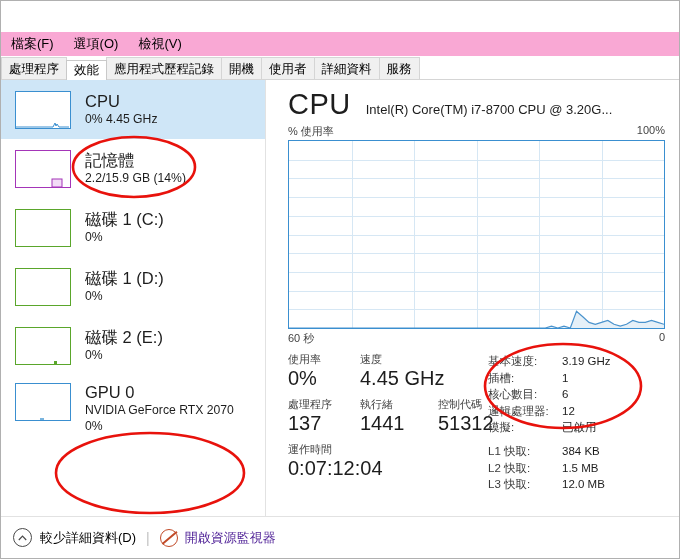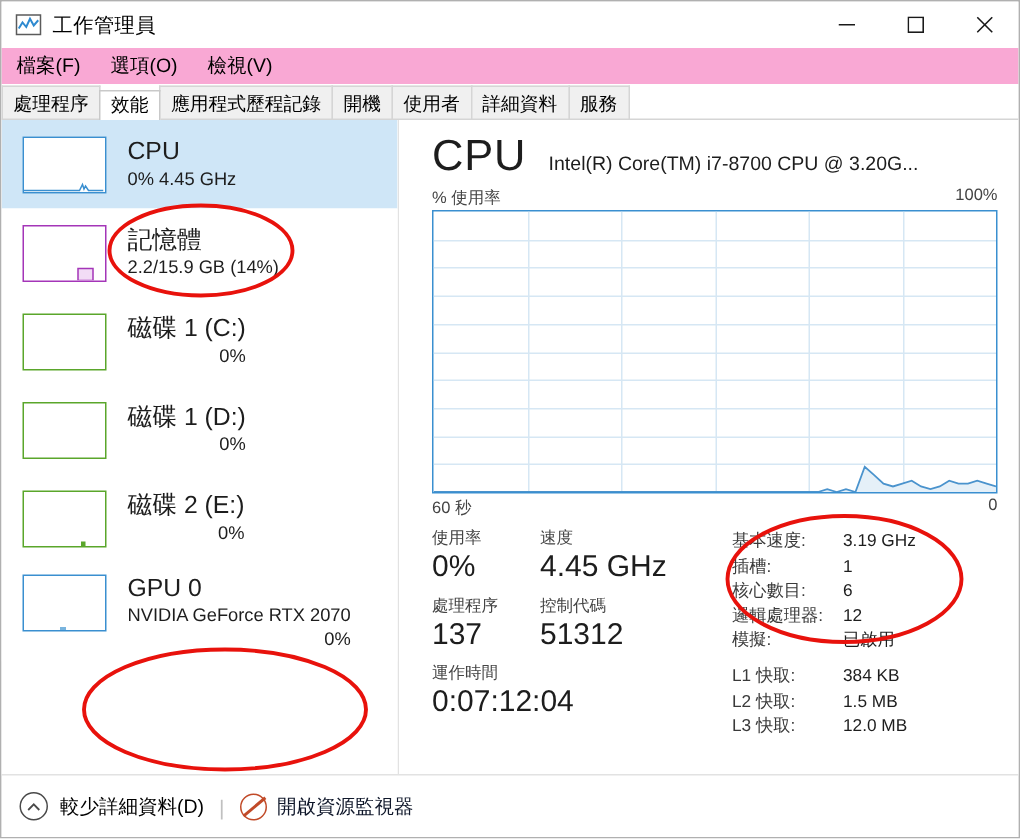--- a/index.html
+++ b/index.html
@@ -124,21 +124,21 @@
     overflow: hidden;
   }
   .side-thumb svg { position:absolute; left:0; bottom:0; }
   .side-text { margin-left: 14px; min-width: 0; }
   .side-title {
     font-size: 16.5px; color: #1d1d1d; line-height: 19px;
     white-space: nowrap;
   }
   .side-sub {
     font-size: 12.2px; color: #1d1d1d; line-height: 15px;
-    white-space: nowrap; margin-top: 1px; text-align: right;
+    white-space: nowrap; margin-top: 1px;
   }
   .side-sub.muted { color: #6d6d6d; }
 
   
   .main {
     position: absolute; left: 265px; top: 0;
     width: 413px; height: 436px;
     background: #ffffff;
   }
   .main-head {
@@ -209,58 +209,31 @@
   .res-icon {
     width: 18px; height: 18px; border-radius: 50%;
     border: 1.6px solid #c14a28; position: relative; flex:none;
     background:#fff;
   }
   .res-icon::after {
     content:''; position:absolute; left:-1px; top:7px;
     width:19px; height:1.6px; background:#c14a28;
     transform: rotate(-40deg);
   }
-  .sb-link { margin-left: 7px; font-size: 13px; color: #0f172a; white-space:nowrap;}
+  .sb-link { margin-left: 7px; font-size: 13px; color: #4c1d95; white-space:nowrap;}
 
   
   .anno { position: absolute; pointer-events: none; }
   .anno ellipse { fill: none; stroke: #e8120c; stroke-width: 2.6px; }
 </style>
 </head>
 <body>
 
 <div id="app">
 
-  <div class="titlebar">
-    <span class="tb-icon">
-      <svg width="18" height="17" viewBox="0 0 18 17">
-        <rect x="1" y="2" width="16" height="13" fill="#ffffff" stroke="#5b5b5b" stroke-width="1"></rect>
-        <polyline points="2.5,11 5,7 7.5,10 10,4.5 12.5,9 15.5,5.5" fill="none" stroke="#2e8ad0" stroke-width="1.3"></polyline>
-      </svg>
-    </span>
-    <span class="tb-title">工作管理員</span>
-    <div class="winctrls">
-      <div class="wc">
-        <svg width="11" height="11" viewBox="0 0 11 11">
-            <line x1="0" y1="5.5" x2="11" y2="5.5" stroke="#1a1a1a" stroke-width="1.1"></line>
-          </svg>
-      </div>
-      <div class="wc">
-        <svg width="11" height="11" viewBox="0 0 11 11">
-            <rect x="0.5" y="0.5" width="10" height="10" fill="none" stroke="#1a1a1a" stroke-width="1.1"></rect>
-          </svg>
-      </div>
-      <div class="wc wc-close">
-        <svg width="11" height="11" viewBox="0 0 11 11">
-            <line x1="0.5" y1="0.5" x2="10.5" y2="10.5" stroke="currentColor" stroke-width="1.1"></line>
-            <line x1="10.5" y1="0.5" x2="0.5" y2="10.5" stroke="currentColor" stroke-width="1.1"></line>
-          </svg>
-      </div>
-    </div>
-  </div>
 
   <div class="menubar">
     <span class="menu-item">檔案(F)</span>
     <span class="menu-item">選項(O)</span>
     <span class="menu-item">檢視(V)</span>
   </div>
 
   <div class="tabstrip">
     <div class="tab">處理程序</div>
     <div class="tab active">效能</div>
@@ -394,20 +367,24 @@
           <div class="st-cell">
             <div class="st-lbl">速度</div>
             <div class="st-val">4.45 GHz</div>
           </div>
         </div>
         <div class="st-row">
           <div class="st-cell" style="width:72px">
             <div class="st-lbl">處理程序</div>
             <div class="st-val">137</div>
           </div>
+          <div class="st-cell" style="width:78px">
+            <div class="st-lbl">執行緒</div>
+            <div class="st-val">1441</div>
+          </div>
           <div class="st-cell">
             <div class="st-lbl">控制代碼</div>
             <div class="st-val">51312</div>
           </div>
         </div>
         <div class="st-row">
           <div class="st-cell">
             <div class="st-lbl">運作時間</div>
             <div class="st-val">0:07:12:04</div>
           </div>

